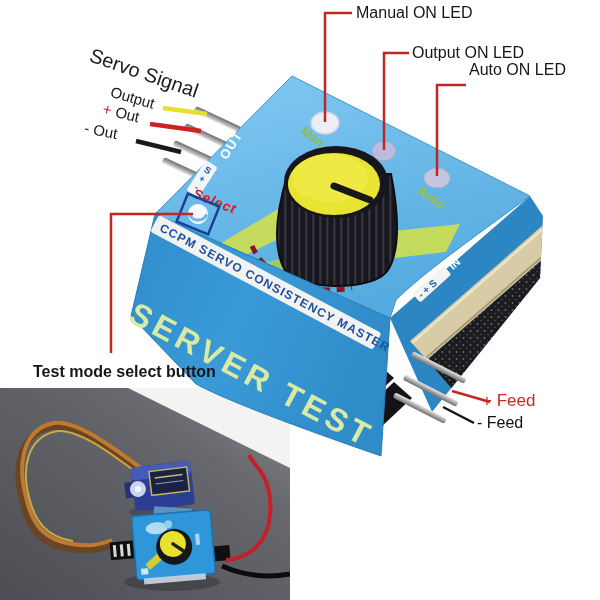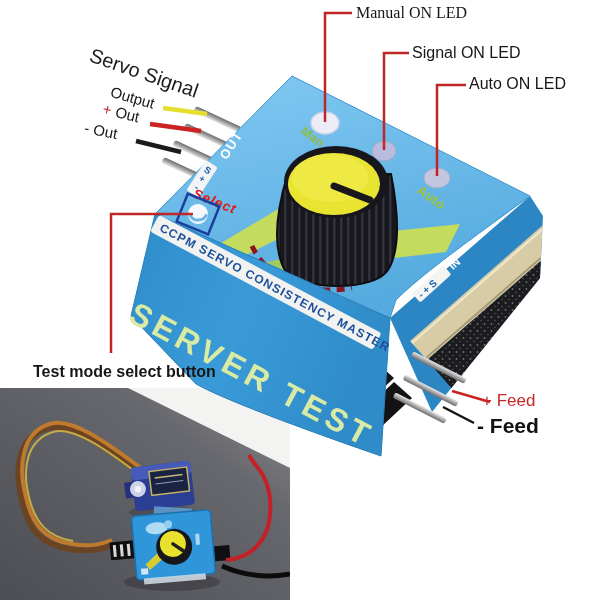--- a/index.html
+++ b/index.html
@@ -5,26 +5,26 @@
   html,body{margin:0;padding:0;background:#ffffff;}
   #stage{position:relative;width:600px;height:600px;background:#ffffff;overflow:hidden;
          font-family:"Liberation Sans",sans-serif;}
   #art{position:absolute;left:0;top:0;}
   .lbl{position:absolute;white-space:nowrap;color:#161616;font-size:16px;line-height:1.1;}
   .lbl .red{color:#c52525;}
   #lbl-servo-signal{left:94px;top:44px;font-size:20px;transform:rotate(19deg);transform-origin:left top;color:#1c1c1c;}
   #lbl-output{left:113px;top:84px;font-size:15px;transform:rotate(16deg);transform-origin:left top;}
   #lbl-plus-out{left:105px;top:101px;font-size:15px;transform:rotate(14deg);transform-origin:left top;}
   #lbl-minus-out{left:86px;top:120px;font-size:15px;transform:rotate(11deg);transform-origin:left top;}
-  #lbl-manual{left:356px;top:4px;font-family:Liberation Serif, serif;}
+  #lbl-manual{left:356px;top:4px;}
   #lbl-neutral{left:412px;top:44px;}
-  #lbl-auto{left:469px;top:75px;}
+  #lbl-auto{left:469px;top:61px;}
   #lbl-testmode{left:33px;top:363px;font-weight:bold;}
   #lbl-plus-feed{left:482px;top:392px;font-size:17px;color:#c62828;}
-  #lbl-minus-feed{left:477px;top:414px;font-size:21px;color:#111;font-weight:bold;}
+  #lbl-minus-feed{left:477px;top:414px;font-size:16px;color:#111;}
 </style>
 </head>
 <body>
 
 <div id="stage">
 
 <svg id="art" width="600" height="600" viewBox="0 0 600 600">
   <defs>
     <linearGradient id="topGrad" x1="0" y1="0" x2="0.35" y2="1">
       <stop offset="0" stop-color="#82c9f3"></stop>
@@ -224,19 +224,19 @@
   <line x1="136" y1="141" x2="181" y2="152" stroke="#1a1a1a" stroke-width="4.5"></line>
   <line x1="452" y1="391" x2="490" y2="402" stroke="#cc2222" stroke-width="2.5"></line>
   <line x1="443" y1="407" x2="474" y2="423" stroke="#141414" stroke-width="2.5"></line>
 </svg>
 
 <div class="lbl" id="lbl-servo-signal">Servo Signal</div>
 <div class="lbl" id="lbl-output">Output</div>
 <div class="lbl" id="lbl-plus-out"><span class="red">+</span><span> Out</span></div>
 <div class="lbl" id="lbl-minus-out"><span>-</span><span> Out</span></div>
 <div class="lbl" id="lbl-manual">Manual ON LED</div>
-<div class="lbl" id="lbl-neutral">Signal ON LED</div>
+<div class="lbl" id="lbl-neutral">Output ON LED</div>
 <div class="lbl" id="lbl-auto">Auto ON LED</div>
 <div class="lbl" id="lbl-testmode">Test mode select button</div>
 <div class="lbl" id="lbl-plus-feed">+ Feed</div>
 <div class="lbl" id="lbl-minus-feed">- Feed</div>
 
 </div>
 
 </body></html>

